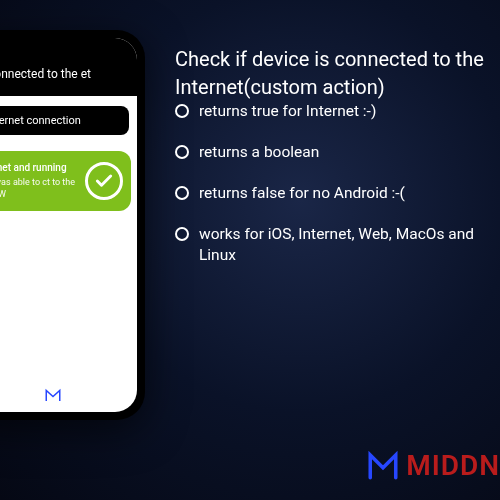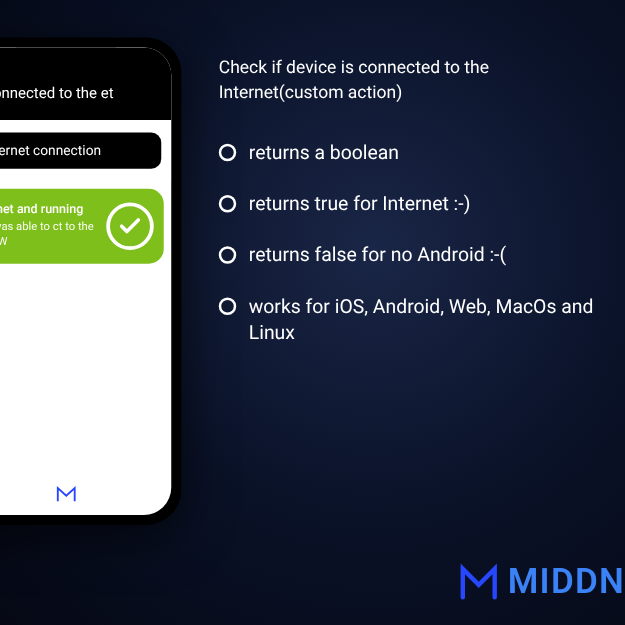--- a/index.html
+++ b/index.html
@@ -13,25 +13,25 @@
     .btn-black{background:#000;color:#fff;font-size:11px;padding:8px 10px;border-radius:8px;display:block}
     .card{margin:6px;background:#7FBF1C;border-radius:12px;padding:10px 8px;display:flex;align-items:center;gap:8px;color:#fff}
     .card-text{flex:1;font-size:10px;line-height:1.3}
     .card-line1{font-weight:500;margin-bottom:3px}
     .card-line2{font-size:9px;opacity:.95}
     .check{width:38px;height:38px;border:3px solid #fff;border-radius:50%;display:flex;align-items:center;justify-content:center;flex-shrink:0}
     .check svg{width:20px;height:20px}
     .phone-footer{margin-top:auto;display:flex;justify-content:center;padding:12px 0 8px}
     .m-icon{width:18px;height:18px}
     .content{position:absolute;left:175px;top:45px;right:12px;color:#fff}
-    .headline{font-size:14px;line-height:1.4;margin-bottom:28px;font-weight:400}
+    .headline{font-size:20px;line-height:1.4;font-weight:400}
     .bullets{list-style:none}
     .bullets li{display:flex;align-items:flex-start;gap:10px;margin-bottom:20px;font-size:15.5px;line-height:1.35}
     .bullet-ring{width:14px;height:14px;border:2.5px solid #fff;border-radius:50%;flex-shrink:0;margin-top:3px}
-    .brand{position:absolute;bottom:18px;right:0;display:flex;align-items:flex-start;gap:6px;color:#3b82f6;font-size:28px;font-weight:600;letter-spacing:1px}
+    .brand{position:absolute;bottom:18px;right:0;display:flex;align-items:center;gap:6px;color:#b91c1c;font-size:28px;font-weight:600;letter-spacing:1px}
     .brand-m{width:34px;height:34px}
   </style>
 </head>
 <body>
 
 <div class="phone">
   <div class="phone-inner">
     <div class="notch"></div>
     <div class="phone-header">
       <span>if connected to the et</span>
@@ -56,33 +56,33 @@
         </svg>
     </div>
   </div>
 </div>
 
 <div class="content">
   <div class="headline">Check if device is connected to the Internet(custom action)</div>
   <ul class="bullets">
     <li>
         <span class="bullet-ring"></span>
-        <span>returns a boolean</span>
+        <span>returns true for Internet :-)</span>
       </li>
     <li>
         <span class="bullet-ring"></span>
-        <span>returns true for Internet :-)</span>
+        <span>returns a boolean</span>
       </li>
     <li>
         <span class="bullet-ring"></span>
         <span>returns false for no Android :-(</span>
       </li>
     <li>
         <span class="bullet-ring"></span>
-        <span>works for iOS, Android, Web, MacOs and Linux</span>
+        <span>works for iOS, Internet, Web, MacOs and Linux</span>
       </li>
   </ul>
 </div>
 
 <div class="brand">
   <svg class="brand-m" viewBox="0 0 24 24" fill="none" stroke="#2747FF" stroke-width="2.5" stroke-linecap="round">
       <path d="M3 21 V5 L12 14 L21 5 V21"></path>
     </svg>
   <span>MIDDN</span>
 </div>

